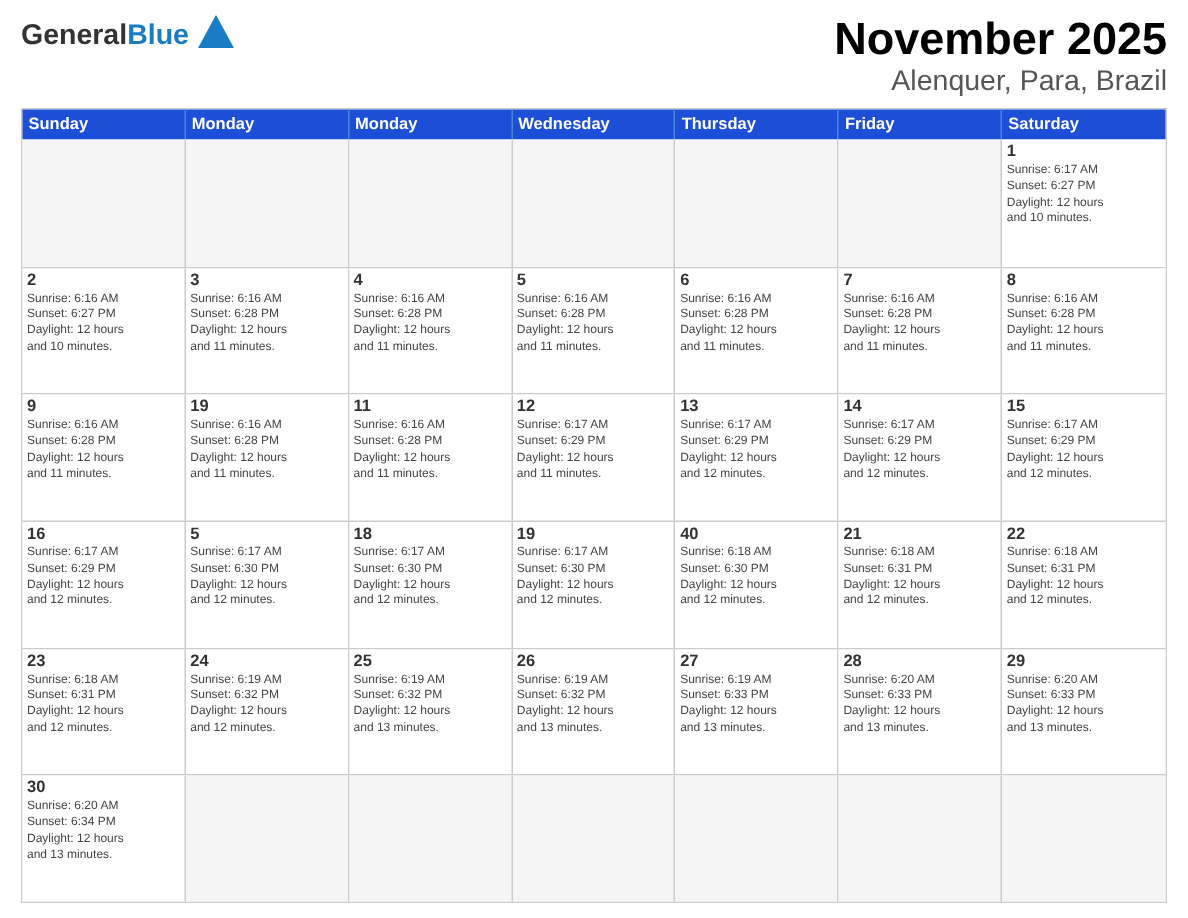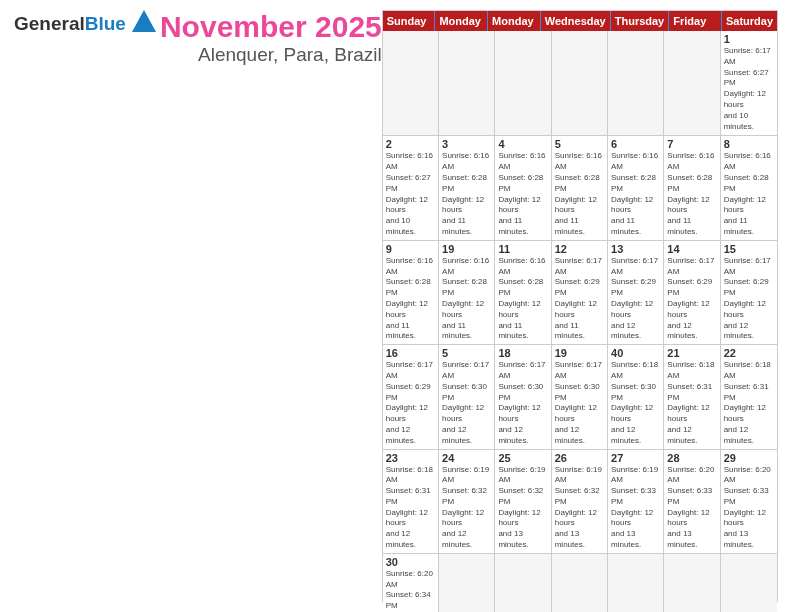--- a/index.html
+++ b/index.html
@@ -8,49 +8,50 @@
       height: 612px;
       background: #fff;
       font-family: Arial, sans-serif;
       overflow: hidden;
     }
     .page {
       width: 792px;
       height: 612px;
       padding: 10px 14px;
       display: flex;
+      flex-direction: column;
     }
     .header {
       display: flex;
       justify-content: space-between;
       align-items: flex-start;
       margin-bottom: 6px;
     }
     .title-section {
       text-align: right;
     }
     .month-title {
       font-size: 30px;
       font-weight: bold;
-      color: #ec4899;
+      color: #000000;
     }
     .subtitle {
       font-size: 19px;
       color: #555;
     }
     .calendar {
       flex: 1;
       display: flex;
       flex-direction: column;
       border: 1px solid #ccc;
     }
     .cal-header {
       display: grid;
       grid-template-columns: repeat(7, 1fr);
-      background: #b91c1c;
+      background: #1d4ed8;
     }
     .cal-header-cell {
       color: #fff;
       font-size: 11px;
       font-weight: bold;
       padding: 4px 4px;
       border-right: 1px solid #4a85d5;
       text-align: left;
     }
     .cal-header-cell:last-child { border-right: none; }

